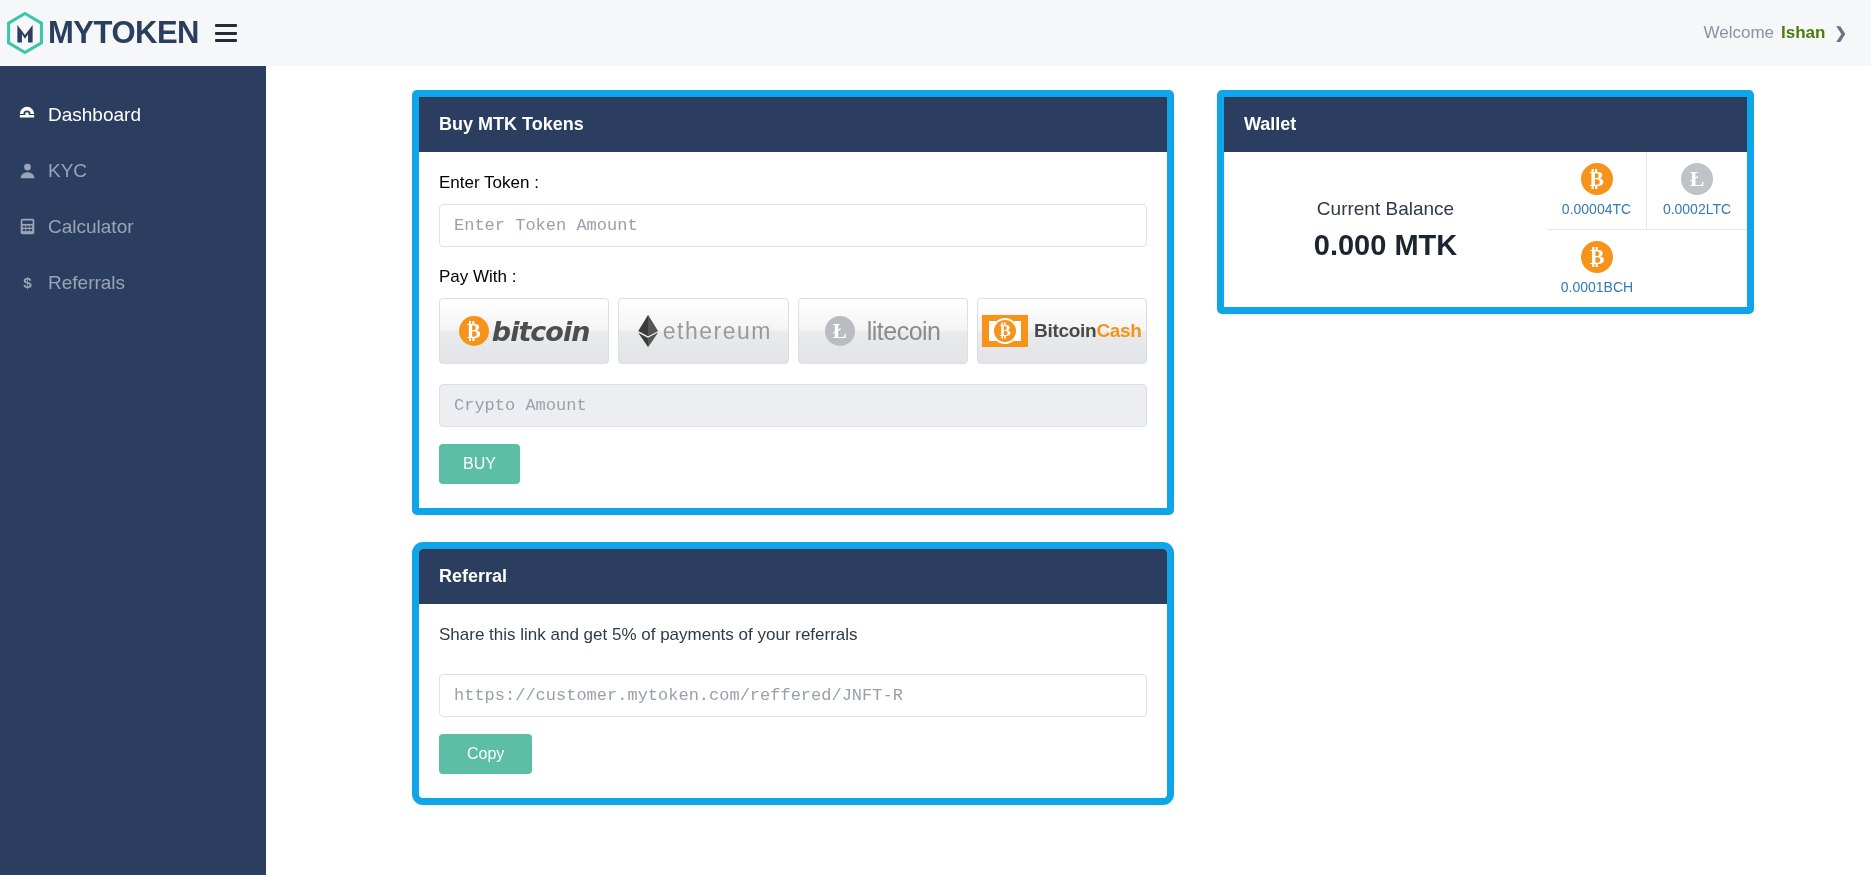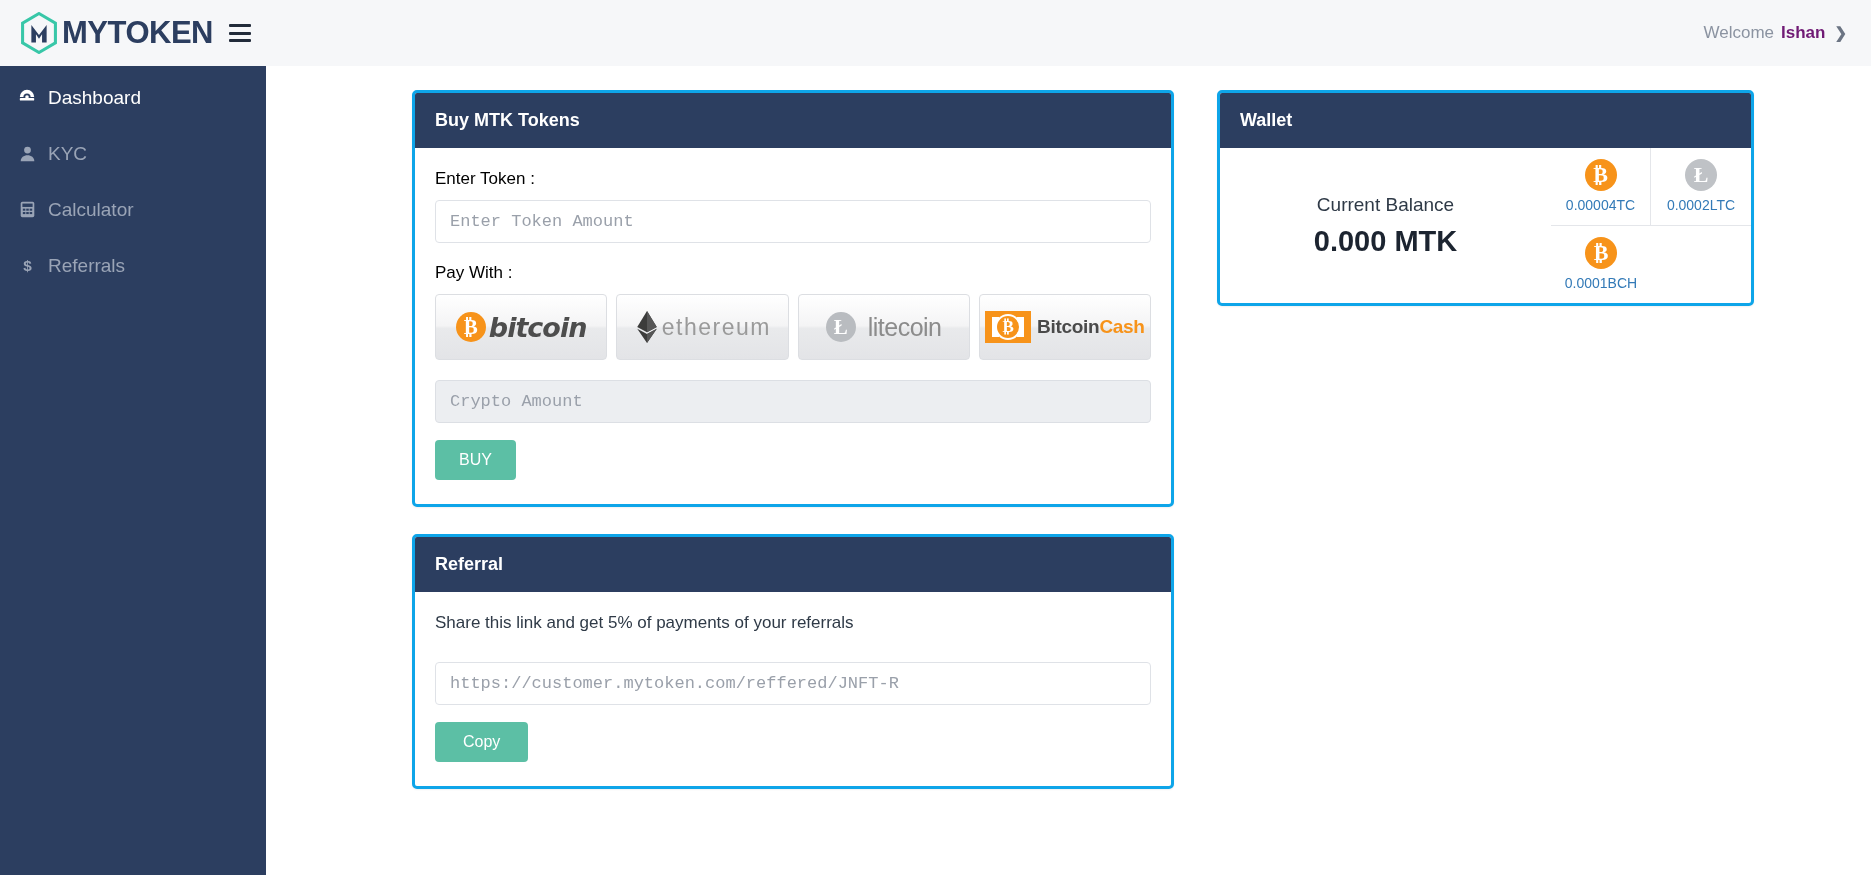--- a/index.html
+++ b/index.html
@@ -28,21 +28,21 @@
     background: #f6f7f9;
     display: flex;
     align-items: center;
   }
 
   .brand {
     width: 266px;
     height: 69px;
     display: flex;
     align-items: center;
-    padding-left: 18px;
+    padding-left: 4px;
     flex: 0 0 266px;
     text-align: right;
   }
 
   .brand-logo {
     width: 42px; height: 42px;
     flex: 0 0 42px;
     margin-right: 2px;
   }
 
@@ -76,39 +76,39 @@
     margin-left: auto;
     padding-right: 24px;
     display: flex;
     align-items: center;
     font-size: 17px;
     color: #7a8393;
     cursor: pointer;
   }
   .topbar-right .welcome-word { color: #8b93a1; }
   .topbar-right .welcome-name {
-    color: #701a75;
+    color: #4d7c0f;
     font-weight: bold;
     margin-left: 7px;
   }
   .topbar-right .chev {
     margin-left: 9px;
     font-size: 15px;
     color: #6b7483;
     font-weight: bold;
   }
 
   
   .sidebar {
     position: absolute;
     top: 66px; left: 0;
     width: 266px;
     height: 809px;
     background: #2c3e60;
-    padding-top: 3px;
+    padding-top: 20px;
   }
 
   .nav-item {
     display: flex;
     align-items: center;
     height: 56px;
     padding-left: 14px;
     color: #9aa4b6;
     font-size: 19px;
     cursor: pointer;
@@ -146,26 +146,26 @@
   }
   .col-right {
     position: absolute;
     left: 951px;
     top: 24px;
     width: 537px;
   }
 
   .card {
     background: #ffffff;
-    border: 3px solid #0ea5e9;
+    border: 7px solid #0ea5e9;
     border-radius: 5px;
     box-shadow: 0 1px 2px rgba(0,0,0,0.06);
     overflow: hidden;
   }
-  .card + .card { margin-top: 27px; }
+  .card + .card { margin-top: 27px; border-radius: 11px; }
 
   .card-header {
     background: #2c3e60;
     color: #ffffff;
     font-size: 18px;
     font-weight: bold;
     padding: 17px 20px;
   }
 
   .card-body { padding: 21px 20px 24px 20px; }

